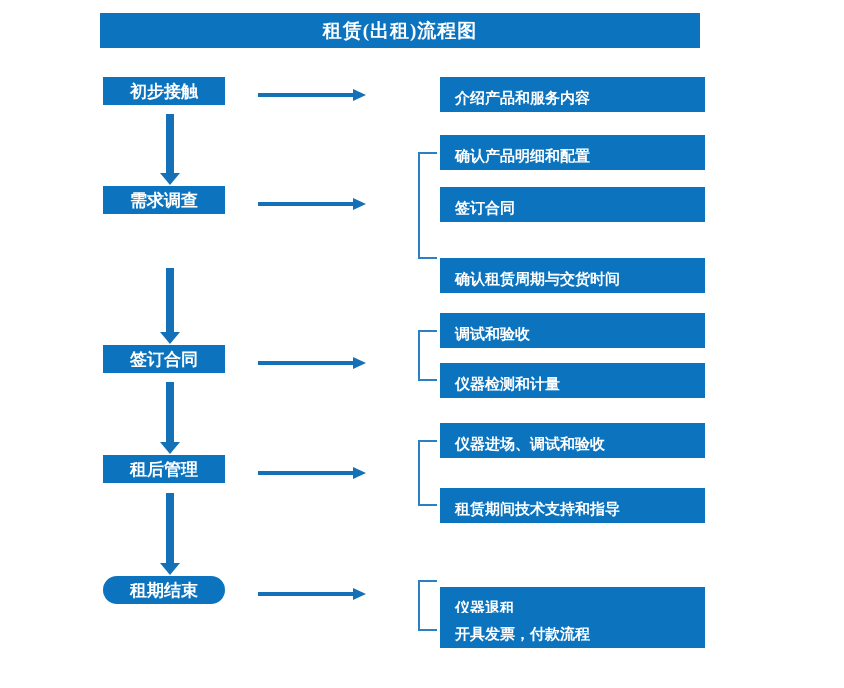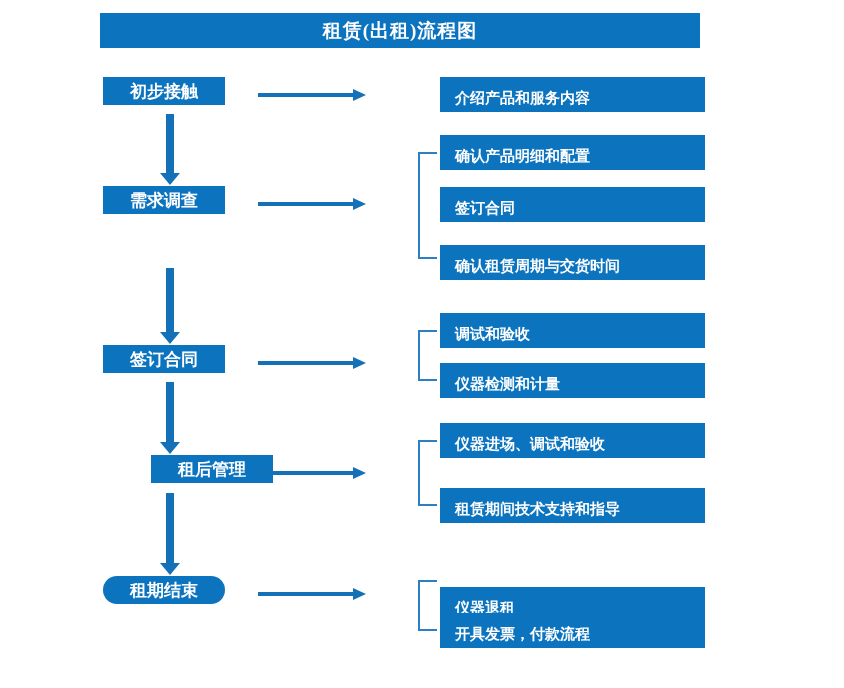--- a/index.html
+++ b/index.html
@@ -91,21 +91,21 @@
 
   <div class="stage-box" style="top:77px;">
     <span class="txt">初步接触</span>
   </div>
   <div class="stage-box" style="top:186px;">
     <span class="txt">需求调查</span>
   </div>
   <div class="stage-box" style="top:345px;">
     <span class="txt">签订合同</span>
   </div>
-  <div class="stage-box" style="top:455px;margin-left:48px;">
+  <div class="stage-box" style="top:455px;">
     <span class="txt">租后管理</span>
   </div>
   <div class="stage-box" style="top:576px;border-radius:17px;">
     <span class="txt">租期结束</span>
   </div>
 
   <div class="v-arrow" style="top:114px;height:71px;">
     <div class="shaft" style="height:59px;"></div>
     <div class="head" style="top:59px;"></div>
   </div>
@@ -156,21 +156,21 @@
 
   <div class="detail-box" style="top:77px;">
     <span class="txt">介绍产品和服务内容</span>
   </div>
   <div class="detail-box" style="top:135px;">
     <span class="txt">确认产品明细和配置</span>
   </div>
   <div class="detail-box" style="top:187px;">
     <span class="txt">签订合同</span>
   </div>
-  <div class="detail-box" style="top:245px;">
+  <div class="detail-box" style="top:258px;">
     <span class="txt">确认租赁周期与交货时间</span>
   </div>
   <div class="detail-box" style="top:313px;">
     <span class="txt">调试和验收</span>
   </div>
   <div class="detail-box" style="top:363px;">
     <span class="txt">仪器检测和计量</span>
   </div>
   <div class="detail-box" style="top:488px;">
     <span class="txt">租赁期间技术支持和指导</span>

